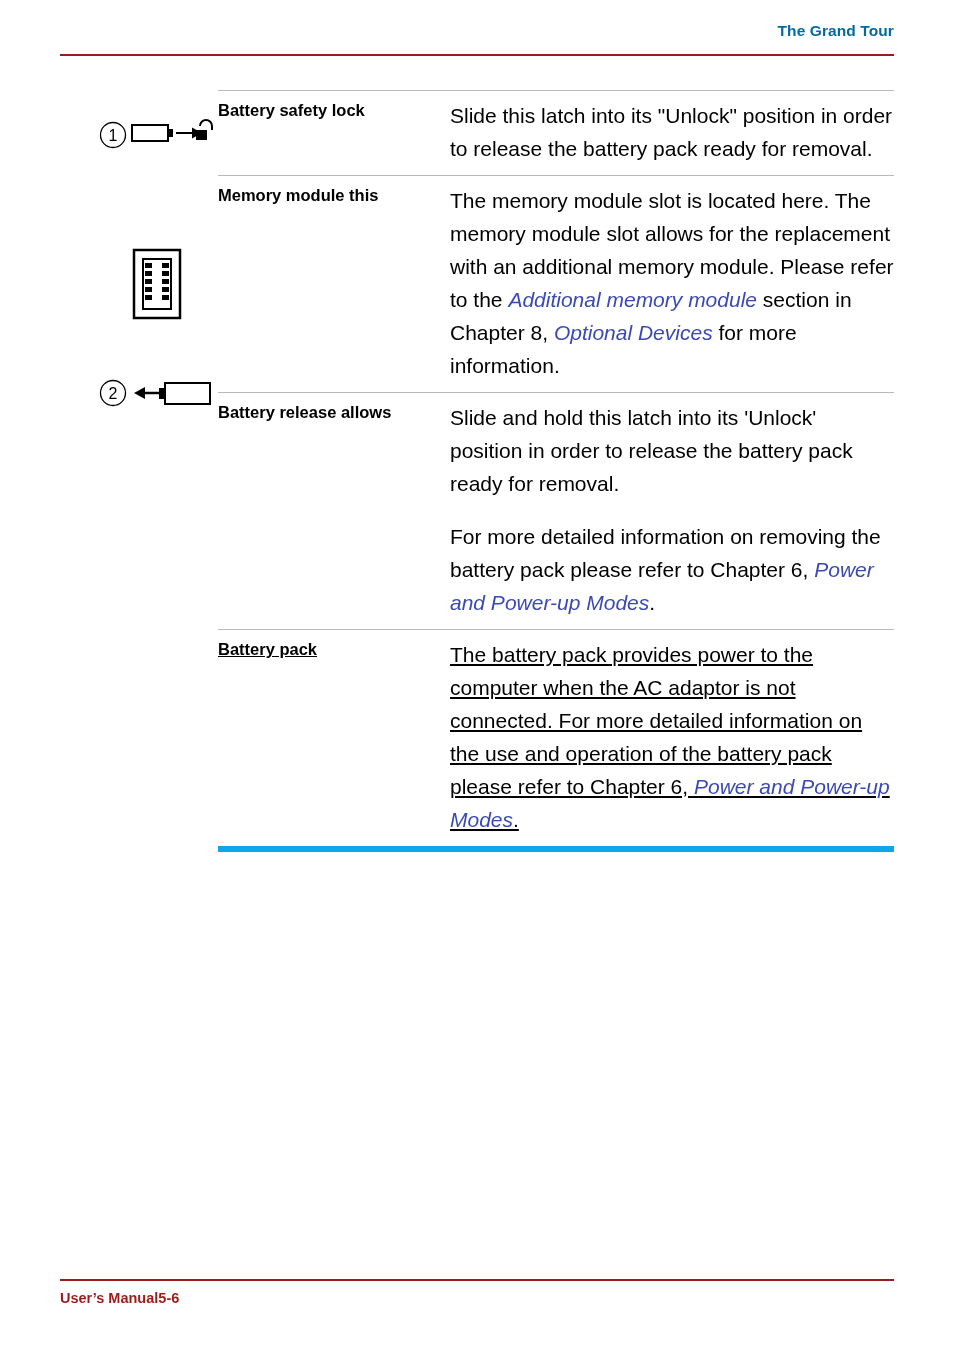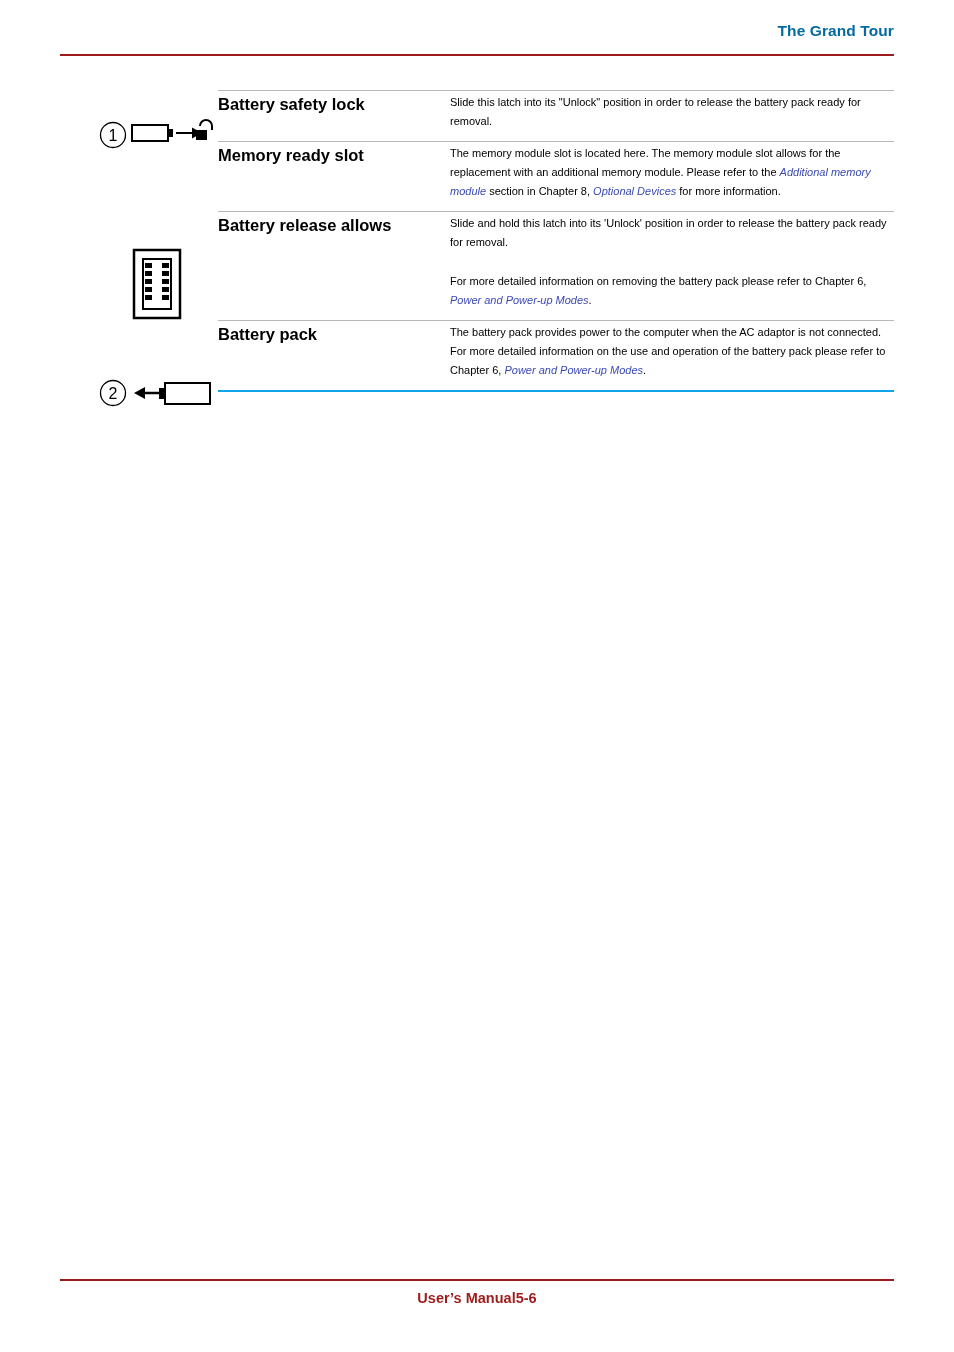--- a/index.html
+++ b/index.html
@@ -51,58 +51,59 @@
     width: 834px;
     height: 2px;
     background: #9e1b1b;
   }
   .footer {
     position: absolute;
     left: 60px;
     top: 1290px;
     width: 834px;
     display: flex;
-    justify-content: center;
+    justify-content: flex-start;
     align-items: baseline;
   }
   .footer-left, .footer-right {
     font-size: 14.5px;
     color: #9e1b1b;
     font-weight: bold;
   }
   
   .tour-table {
     position: absolute;
     left: 218px;
     top: 90px;
     width: 676px;
     border-collapse: collapse;
   }
   .tour-table td {
     vertical-align: top;
-    padding: 2px 0 10px 0;
+    padding: 8px 0 10px 0;
     border-top: 1px solid #b9b9b9;
   }
   .tour-table tr.first td {
     border-top: 1px solid #b9b9b9;
   }
   .tour-table tr.last-row td {
-    border-bottom: 2px solid #0ea5e9;
+    border-bottom: 6px solid #0ea5e9;
+    text-decoration: underline;
   }
   td.term {
     width: 224px;
     padding-right: 8px;
     font-weight: bold;
     font-size: 16.5px;
     line-height: 22px;
     color: #000;
   }
   td.desc {
-    font-size: 11px;
-    line-height: 19px;
+    font-size: 21px;
+    line-height: 33px;
     color: #000;
   }
   td.desc p {
     margin: 0;
   }
   td.desc p + p {
     margin-top: 20px;
   }
   .lnk {
     color: #3a49b4;
@@ -194,21 +195,21 @@
     <tbody>
       <tr class="first">
         <td class="term">Battery safety lock</td>
         <td class="desc">
           <p><span>Slide this latch into its "Unlock" position in order to release the battery pack ready for removal.</span></p>
         </td>
       </tr>
 
 
       <tr>
-        <td class="term">Memory ready slot</td>
+        <td class="term">Memory module this</td>
         <td class="desc">
           <p><span>The memory module slot is located here. The memory module slot allows for the replacement with an additional memory module. Please refer to the </span><span class="lnk">Additional memory module</span><span> section in Chapter 8, </span><span class="lnk">Optional Devices</span><span> for more information.</span></p>
         </td>
       </tr>
 
       <tr>
         <td class="term">Battery release allows</td>
         <td class="desc">
           <p><span>Slide and hold this latch into its 'Unlock' position in order to release the battery pack ready for removal.</span></p>
           <p><span>For more detailed information on removing the battery pack please refer to Chapter 6, </span><span class="lnk">Power and Power-up Modes</span><span>.</span></p>

